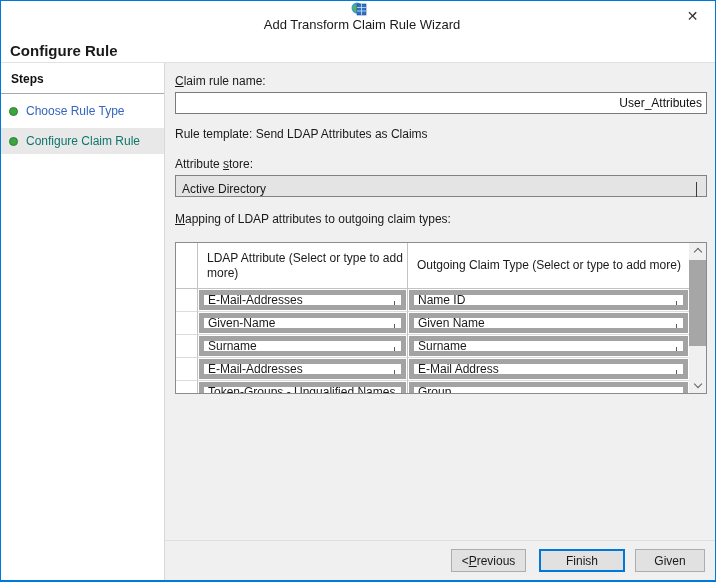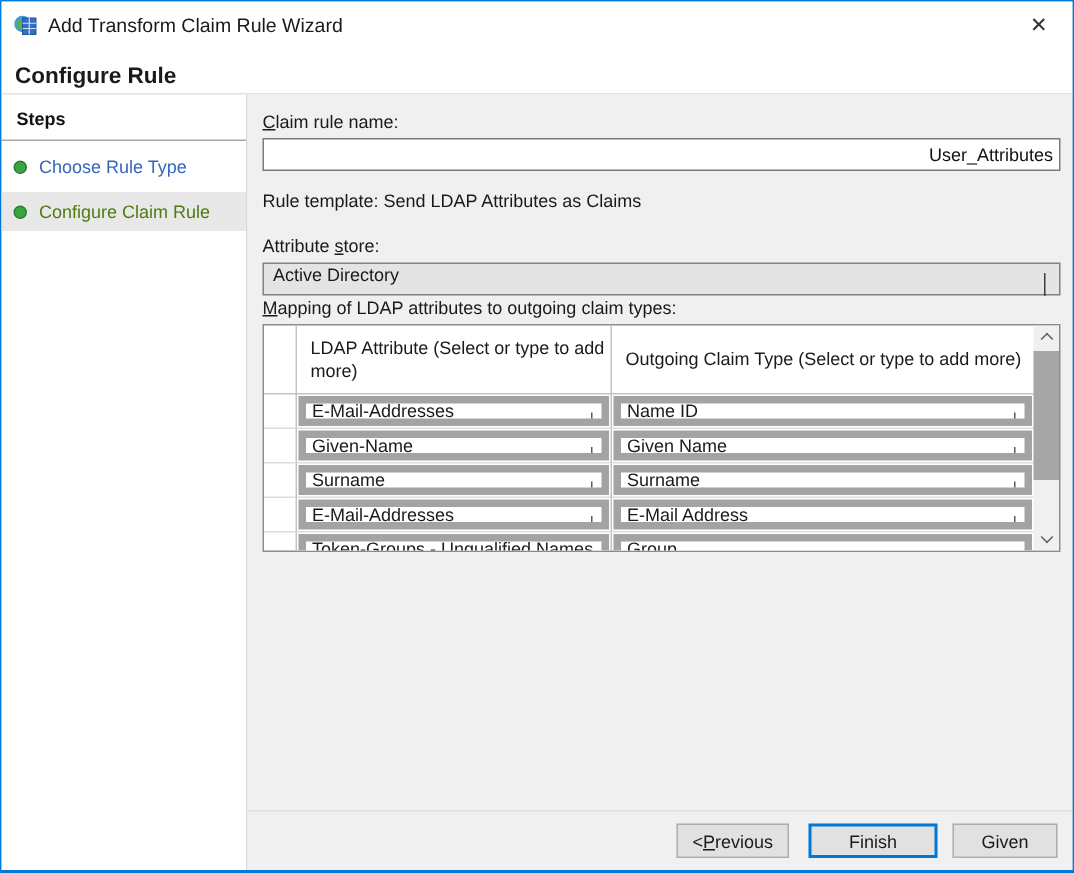--- a/index.html
+++ b/index.html
@@ -10,55 +10,55 @@
     width: 716px; height: 582px;
     margin: 0 auto;
     background: #f0f0f0;
     border: 1px solid #0079d8;
     border-bottom-width: 2px;
     display: flex; flex-direction: column;
     overflow: hidden;
   }
   
   .topband { background: #fff; height: 62px; border-bottom: 1px solid #e2e2e2; position: relative; flex: 0 0 auto; }
-  .titlebar { display: flex; align-items: center; height: 31px; padding-left: 8px; }
+  .titlebar { display: flex; align-items: center; height: 31px; padding-left: 8px; flex-direction: column; }
   .title-icon { width: 16px; height: 16px; margin-right: 7px; flex: 0 0 auto; }
   .title-text { font-size: 13px; color: #1a1a1a; }
   .close-btn {
     position: absolute; top: 0; right: 0; width: 45px; height: 30px;
     display: flex; align-items: center; justify-content: center;
     font-size: 14px; color: #333; cursor: default;
   }
   .page-title { font-size: 15px; font-weight: bold; color: #1a1a1a; padding: 10px 0 0 9px; }
   
   .main { flex: 1; display: flex; min-height: 0; }
   .sidebar { width: 164px; background: #fff; border-right: 1px solid #d8d8d8; flex: 0 0 auto; }
   .steps-title { font-size: 12px; font-weight: bold; color: #111; padding: 9px 0 7px 10px; border-bottom: 1px solid #a8a8a8; }
   .step-item { display: flex; align-items: center; gap: 8px; padding: 6px 4px 6px 8px; font-size: 12px; margin-top: 4px; }
-  .step-item.active { background: #e8e8e8; color: #4d7c0f; }
+  .step-item.active { background: #e8e8e8; color: #0f766e; }
   .step-item.done { color: #3465c0; }
   .bullet { width: 9px; height: 9px; border-radius: 50%; background: #3aa63f; border: 1px solid #2c7d33; flex: 0 0 auto; }
   
   .content { flex: 1; background: #f0f0f0; display: flex; flex-direction: column; min-width: 0; }
   .form { flex: 1; padding: 11px 8px 0 10px; font-size: 12px; color: #1a1a1a; }
   .desc { line-height: 1.38; margin-bottom: 15px; }
   .field-label { margin-bottom: 4px; }
   .accel { text-decoration: underline; }
   .textbox {
     width: 100%; height: 22px; border: 1px solid #7a7a7a; background: #fff;
     font-family: "Liberation Sans", sans-serif; font-size: 12px; padding: 0 4px; color: #111; text-align: right;
   }
   .ruletpl { margin: 13px 0 16px 0; }
   .dropdown {
     height: 22px; border: 1px solid #828282; background: #e4e4e4;
-    display: flex; align-items: flex-start; padding: 0 22px 0 6px; position: relative; margin-bottom: 1px;
+    display: flex; align-items: flex-end; padding: 0 22px 0 6px; position: relative; margin-bottom: 15px;
   }
   .chev { width: 7px; height: 7px; border-right: 1px solid #3c3c3c; border-bottom: 1px solid #3c3c3c; transform: rotate(45deg); }
   .dd-chev { position: absolute; right: 9px; top: 6px; }
-  .map-label { margin-bottom: 4px; }
+  .map-label { margin-bottom: 16px; }
   
   .tbl { border: 1px solid #8b8b8b; background: #fff; height: 152px; display: flex; flex-direction: column; overflow: hidden; }
   .tbl-scroll { display: flex; flex: 1; min-height: 0; }
   .tbl-grid { flex: 1; display: flex; flex-direction: column; min-width: 0; }
   .tbl-head { display: flex; height: 46px; flex: 0 0 auto; }
   .sel-col { width: 22px; flex: 0 0 auto; border-right: 1px solid #c3c3c3; }
   .ldap-col { width: 210px; flex: 0 0 auto; border-right: 1px solid #c3c3c3; }
   .claim-col { flex: 1; min-width: 0; }
   .hcell { display: flex; align-items: center; padding: 2px 4px 2px 9px; font-size: 12px; color: #1a1a1a; border-bottom: 1px solid #c3c3c3; line-height: 1.25; }
   .tbl-row { display: flex; height: 23px; flex: 0 0 auto; }

